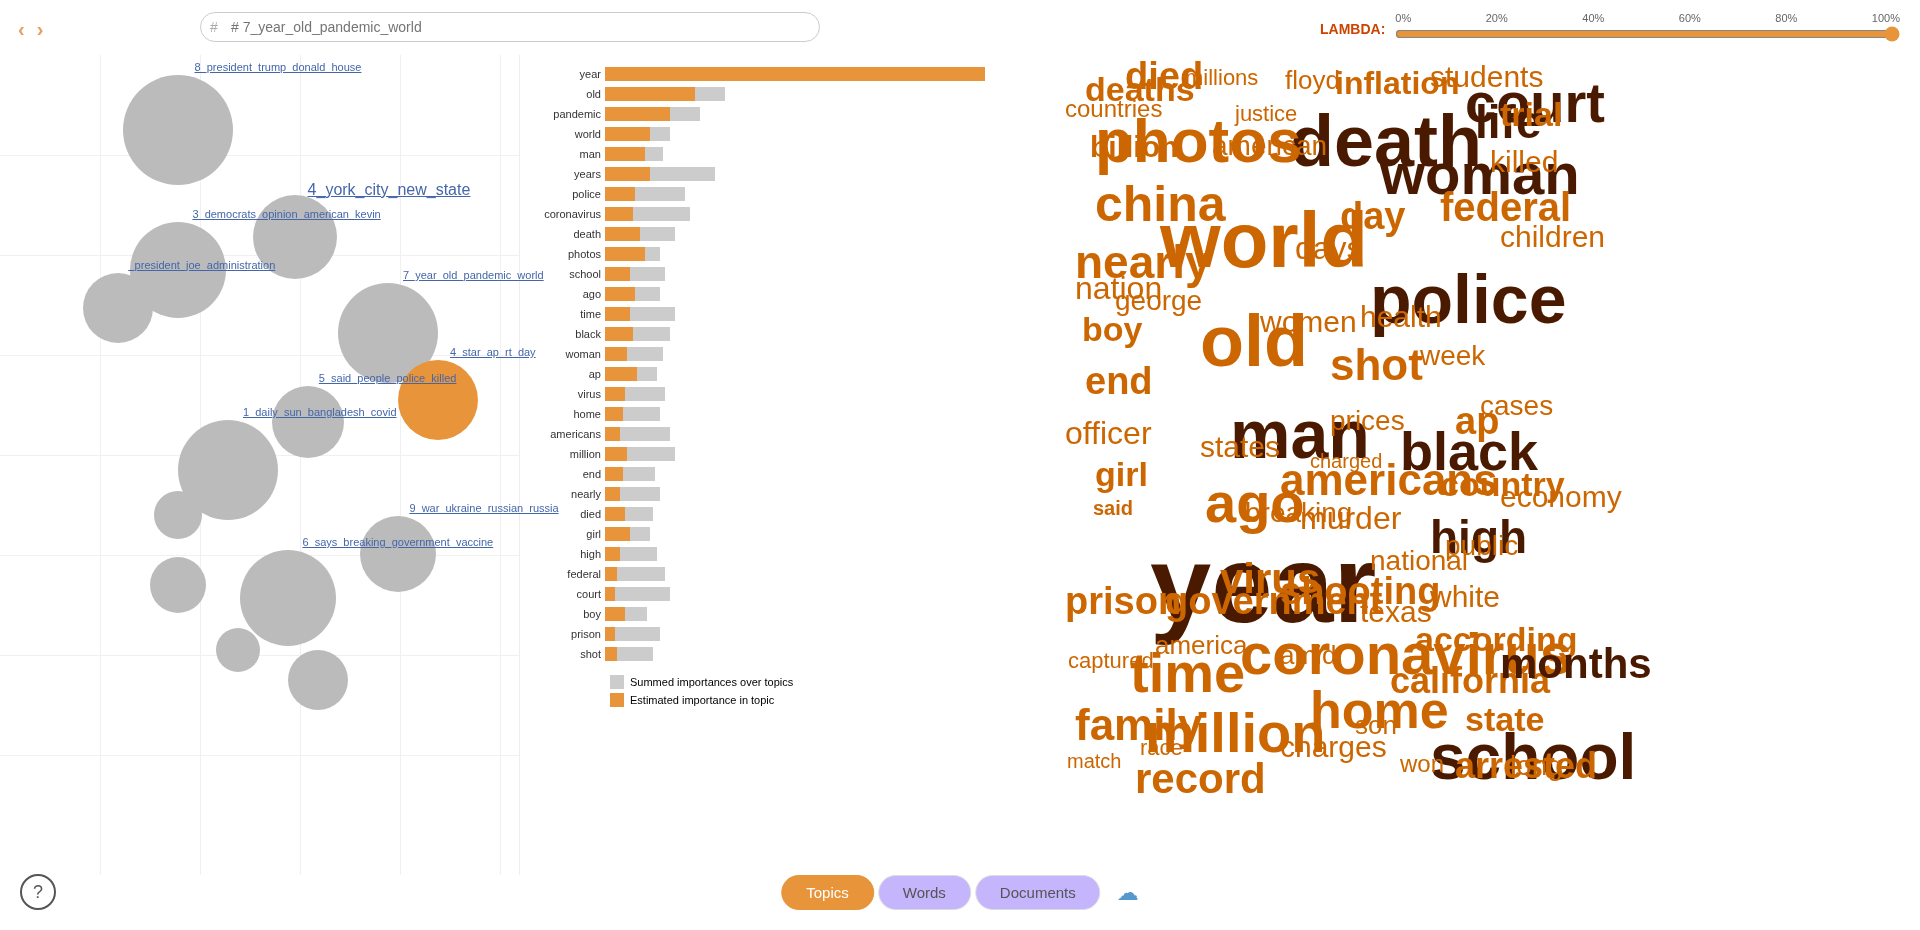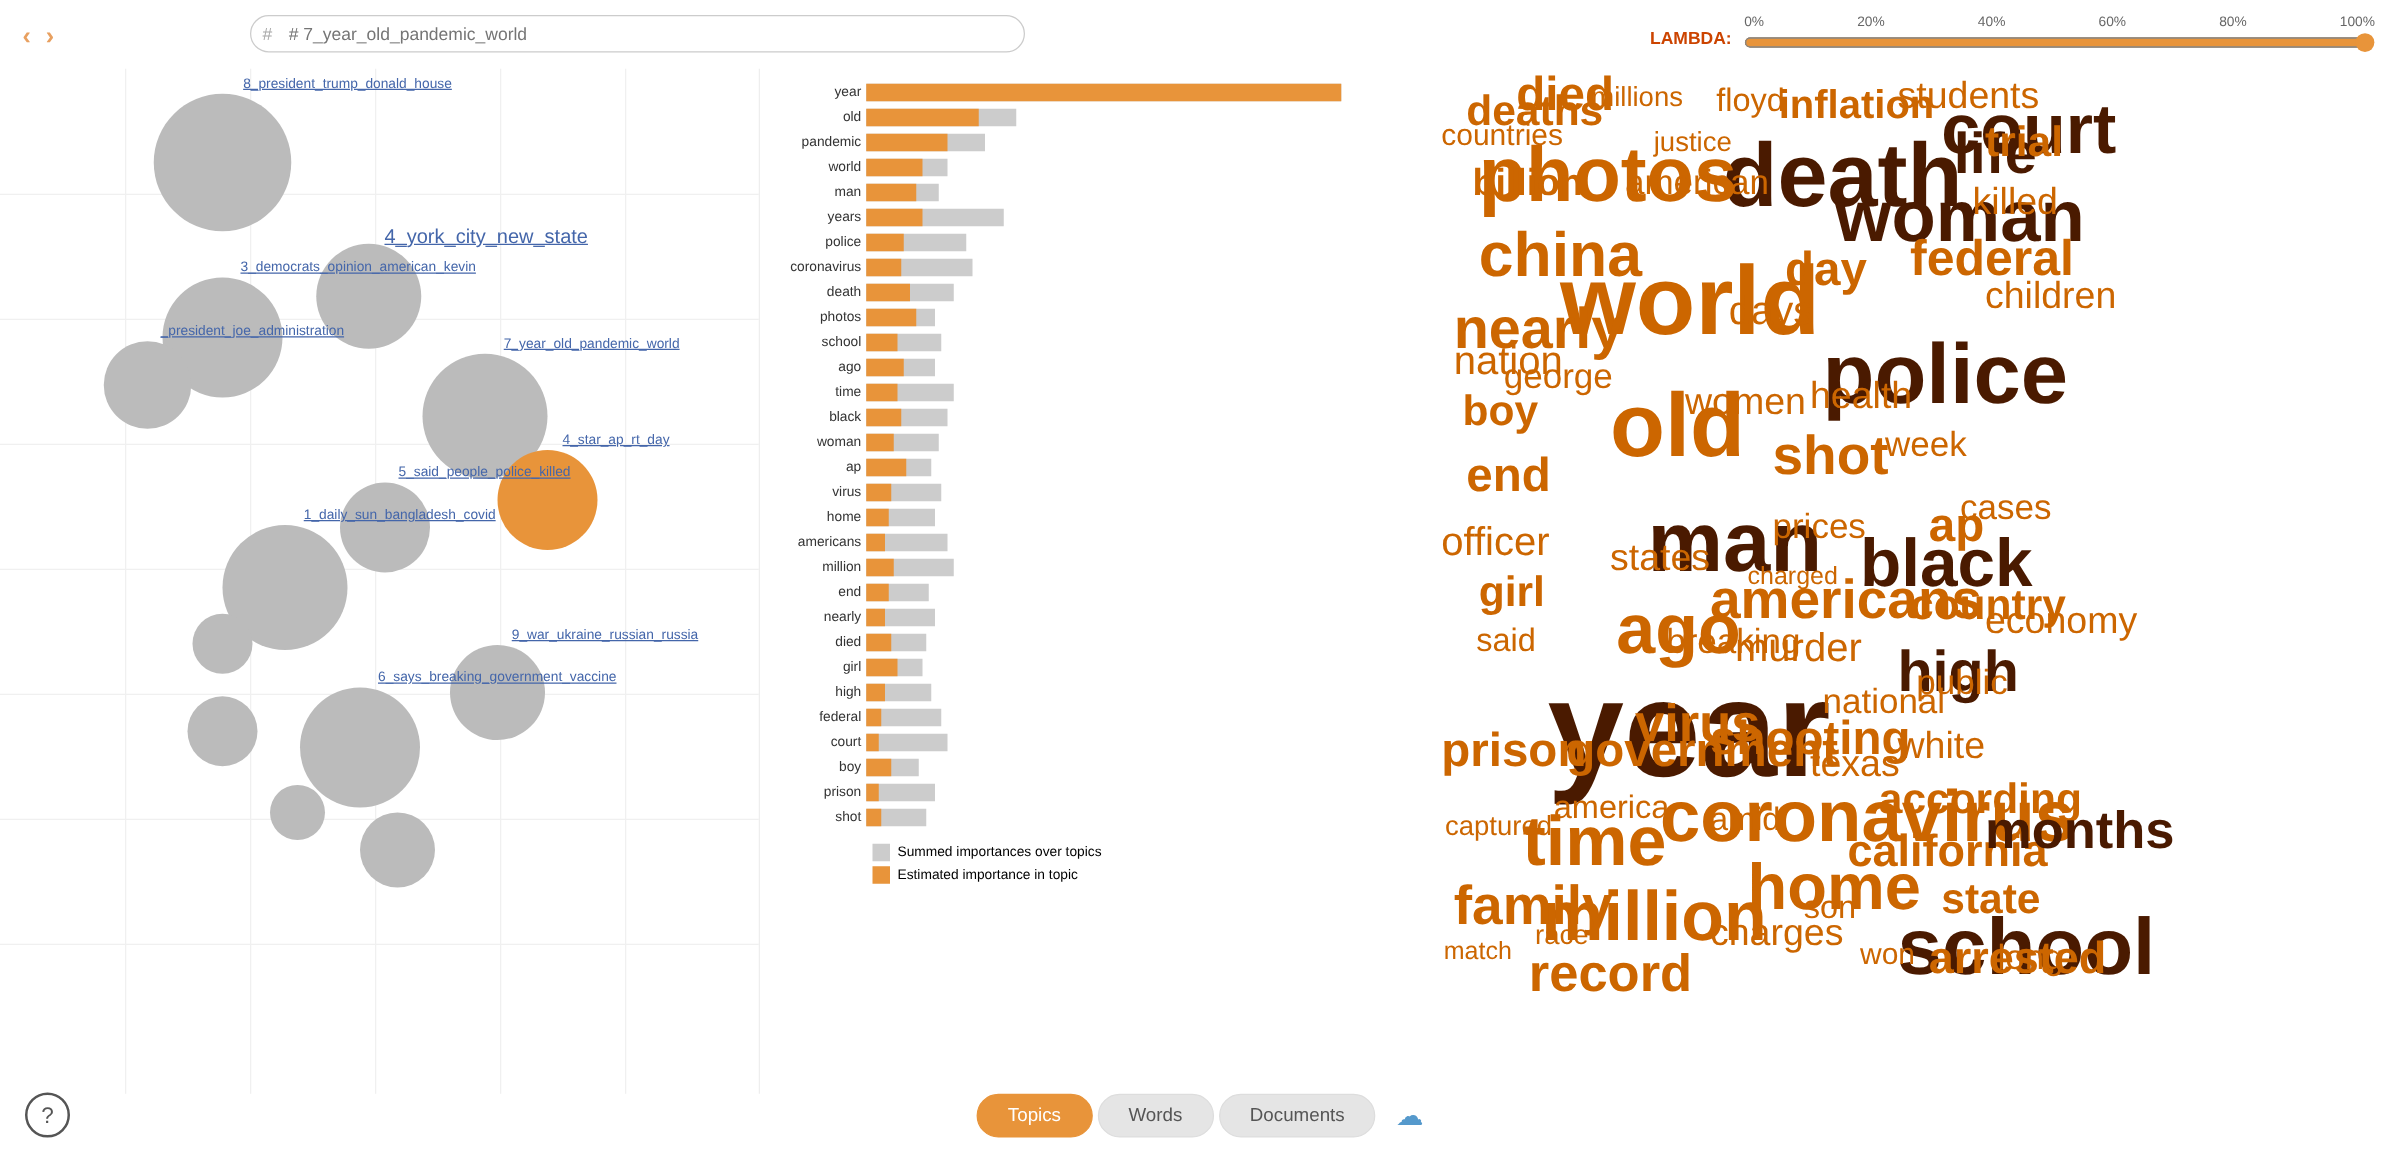--- a/index.html
+++ b/index.html
@@ -50,21 +50,21 @@
       position: absolute;
       top: 55px;
       left: 0;
       width: 1920px;
       height: 860px;
       display: flex;
     }
 
     
     .left-panel {
-      width: 608px;
+      width: 520px;
       height: 820px;
       position: relative;
       border-right: 1px solid #eee;
     }
 
     
     .grid-lines {
       position: absolute;
       top: 0; left: 0; right: 0; bottom: 0;
     }
@@ -152,21 +152,21 @@
       font-size: 15px;
       cursor: pointer;
       border: 1px solid #ddd;
     }
     .tab-btn.active {
       background: #e8943a;
       color: #fff;
       border-color: #e8943a;
     }
     .tab-btn.inactive {
-      background: #e5e5e5;
+      background: #c4b5fd;
       color: #555;
     }
     .cloud-icon {
       margin-left: 12px;
       font-size: 22px;
       color: #5599cc;
       cursor: pointer;
     }
 
     
@@ -561,21 +561,21 @@
         <span class="wc-word" style="left: 95px; top: 15px; font-size: 34px; color: rgb(204, 102, 0); font-weight: bold;">deaths</span>
         <span class="wc-word" style="left: 135px; top: 0px; font-size: 38px; color: rgb(204, 102, 0); font-weight: bold;">died</span>
         <span class="wc-word" style="left: 195px; top: 75px; font-size: 28px; color: rgb(204, 102, 0); font-weight: normal; margin-left: 27px;">american</span>
         <span class="wc-word" style="left: 100px; top: 75px; font-size: 30px; color: rgb(204, 102, 0); font-weight: bold;">billion</span>
         <span class="wc-word" style="left: 75px; top: 40px; font-size: 24px; color: rgb(204, 102, 0); font-weight: normal;">countries</span>
         <span class="wc-word" style="left: 295px; top: 10px; font-size: 26px; color: rgb(204, 102, 0); font-weight: normal;">floyd</span>
         <span class="wc-word" style="left: 245px; top: 10px; font-size: 22px; color: rgb(204, 102, 0); font-weight: normal; margin-top: 36px;">justice</span>
         <span class="wc-word" style="left: 195px; top: 10px; font-size: 22px; color: rgb(204, 102, 0); font-weight: normal;">millions</span>
         <span class="wc-word" style="left: 255px; top: 442px; font-size: 28px; color: rgb(204, 102, 0); font-weight: normal;">breaking</span>
         <span class="wc-word" style="left: 320px; top: 395px; font-size: 20px; color: rgb(204, 102, 0); font-weight: normal;">charged</span>
-        <span class="wc-word" style="left: 103px; top: 442px; font-size: 26px; color: rgb(204, 102, 0); font-weight: normal;">said</span>
+        <span class="wc-word" style="left: 103px; top: 442px; font-size: 20px; color: rgb(204, 102, 0); font-weight: bold;">said</span>
         <span class="wc-word" style="left: 520px; top: 695px; font-size: 28px; color: rgb(204, 102, 0); font-weight: normal;">long</span>
         <span class="wc-word" style="left: 290px; top: 585px; font-size: 26px; color: rgb(204, 102, 0); font-weight: normal;">amid</span>
         <span class="wc-word" style="left: 365px; top: 655px; font-size: 26px; color: rgb(204, 102, 0); font-weight: normal;">son</span>
         <span class="wc-word" style="left: 410px; top: 695px; font-size: 24px; color: rgb(204, 102, 0); font-weight: normal;">won</span>
         <span class="wc-word" style="left: 78px; top: 593px; font-size: 22px; color: rgb(204, 102, 0); font-weight: normal;">captured</span>
         <span class="wc-word" style="left: 77px; top: 695px; font-size: 20px; color: rgb(204, 102, 0); font-weight: normal;">match</span>
         <span class="wc-word" style="left: 150px; top: 680px; font-size: 22px; color: rgb(204, 102, 0); font-weight: normal;">race</span>
       </div>
   </div>
 

